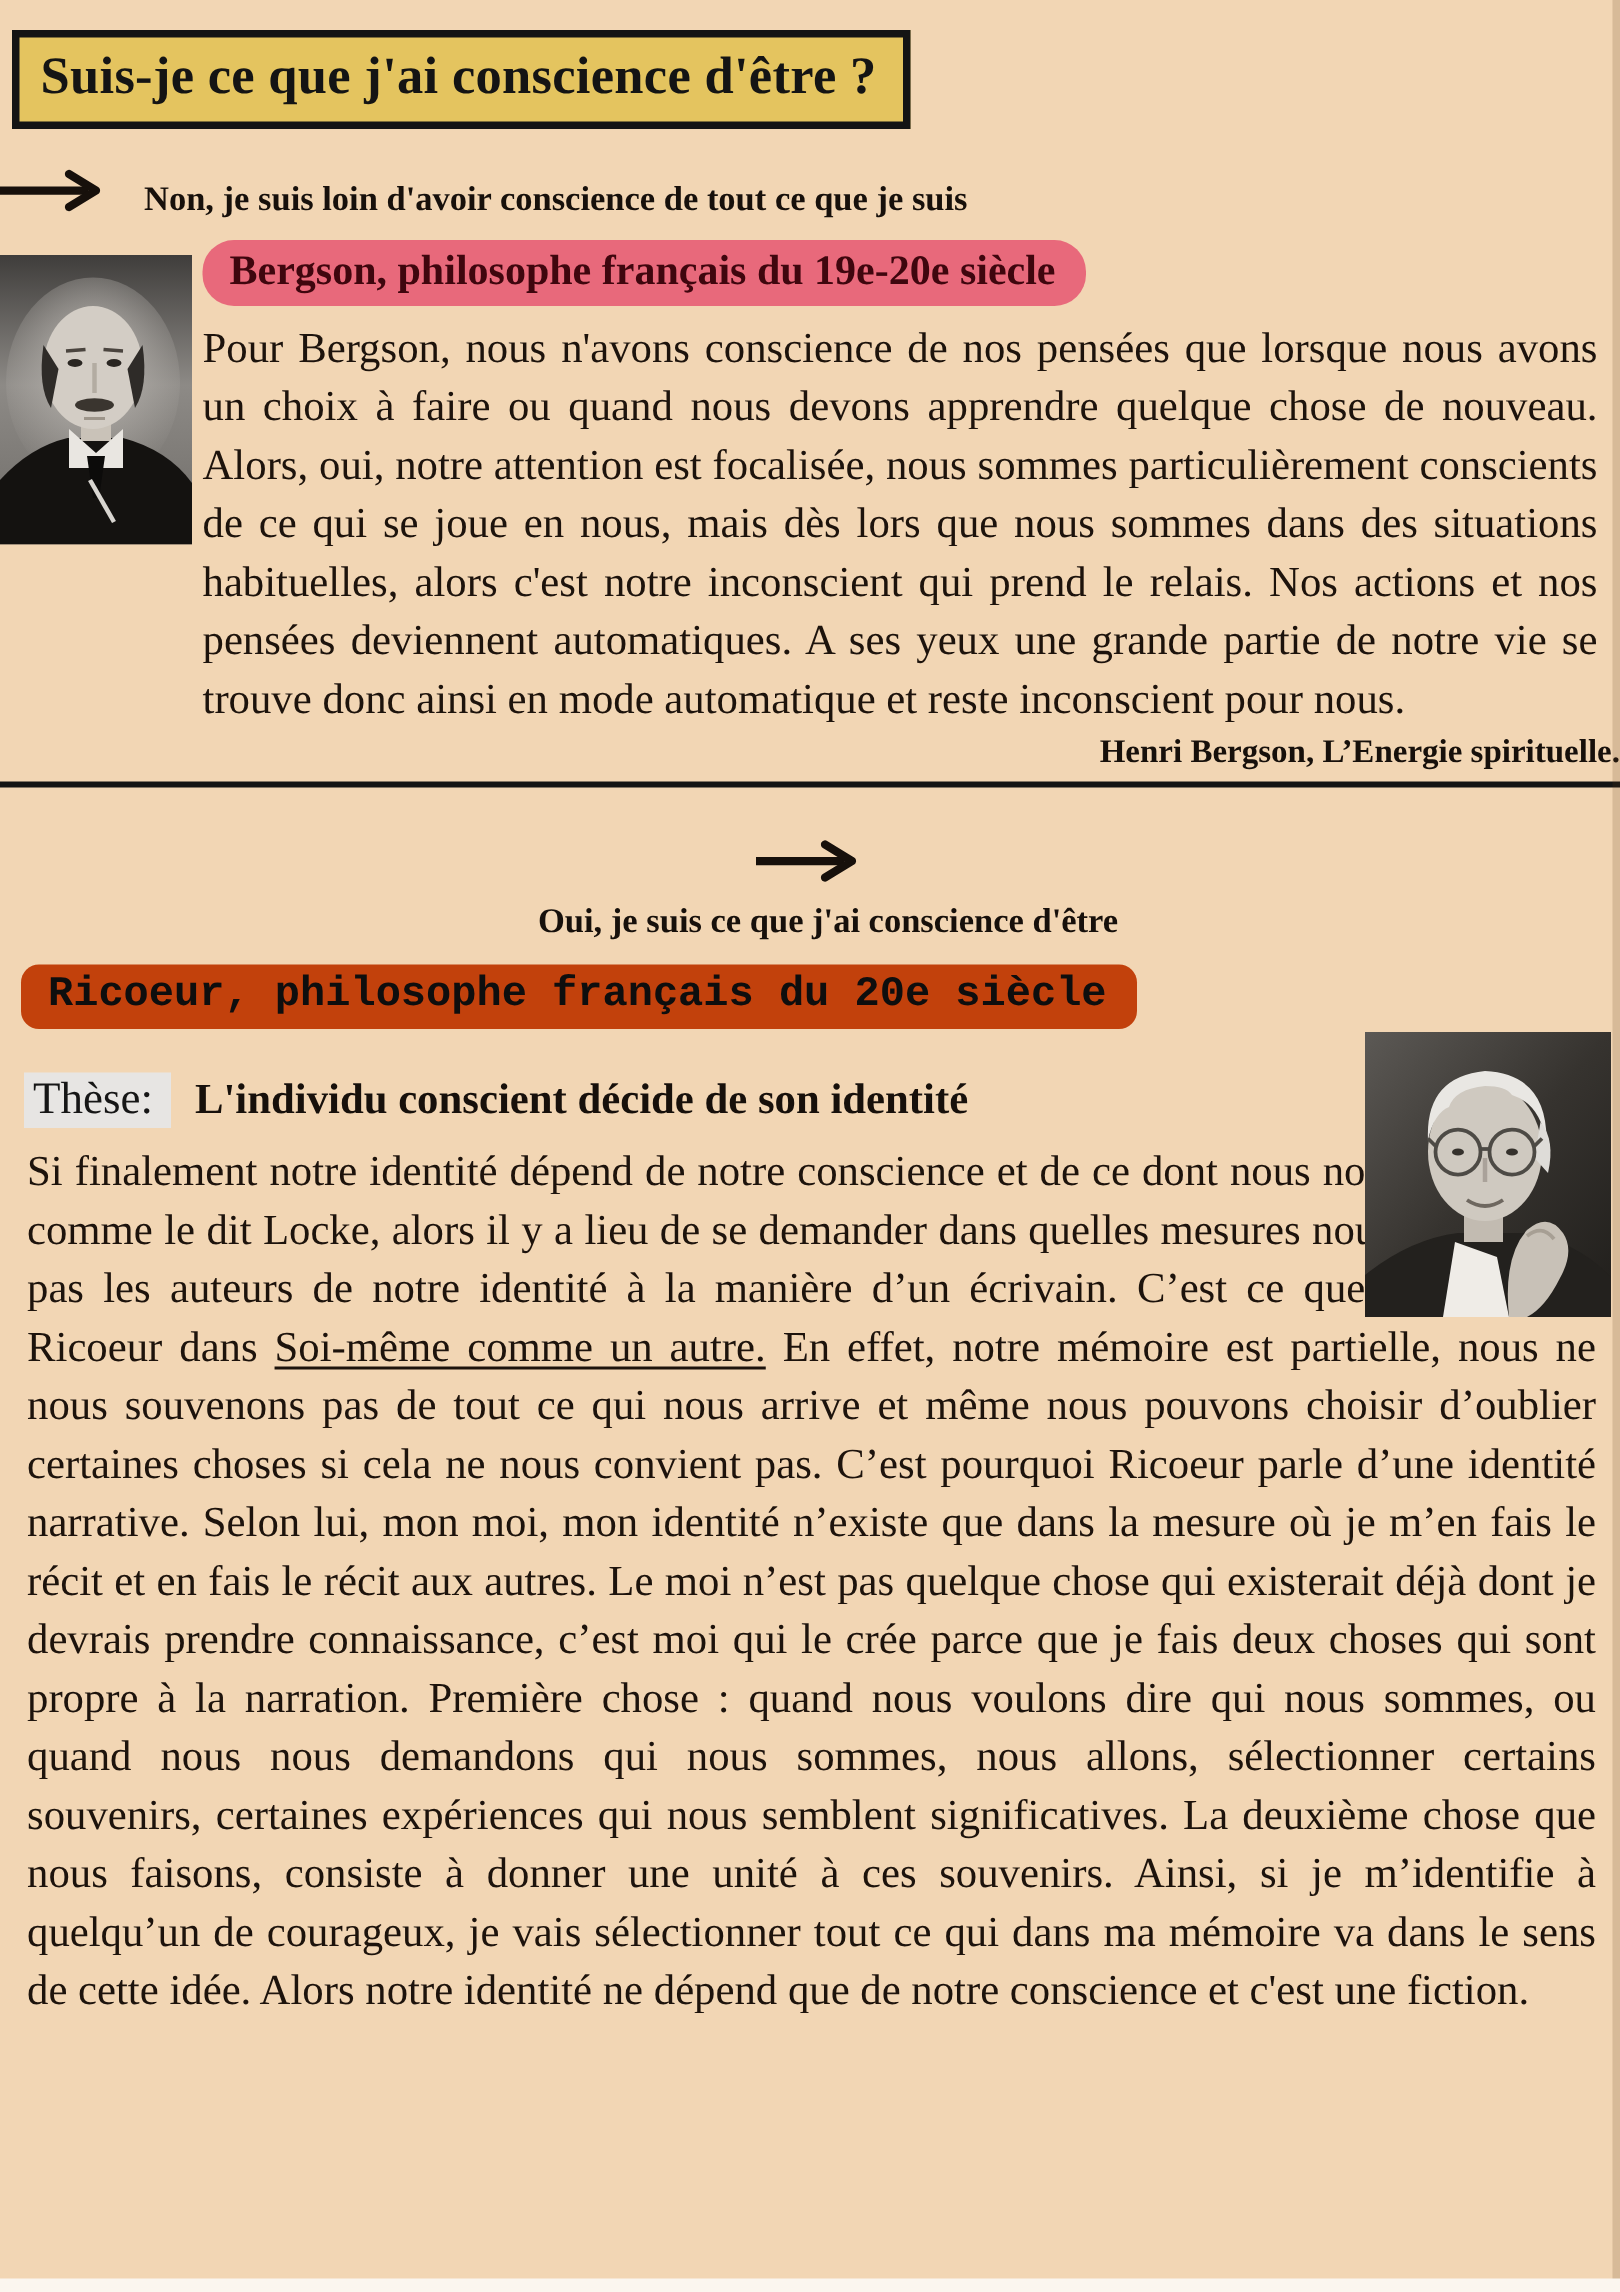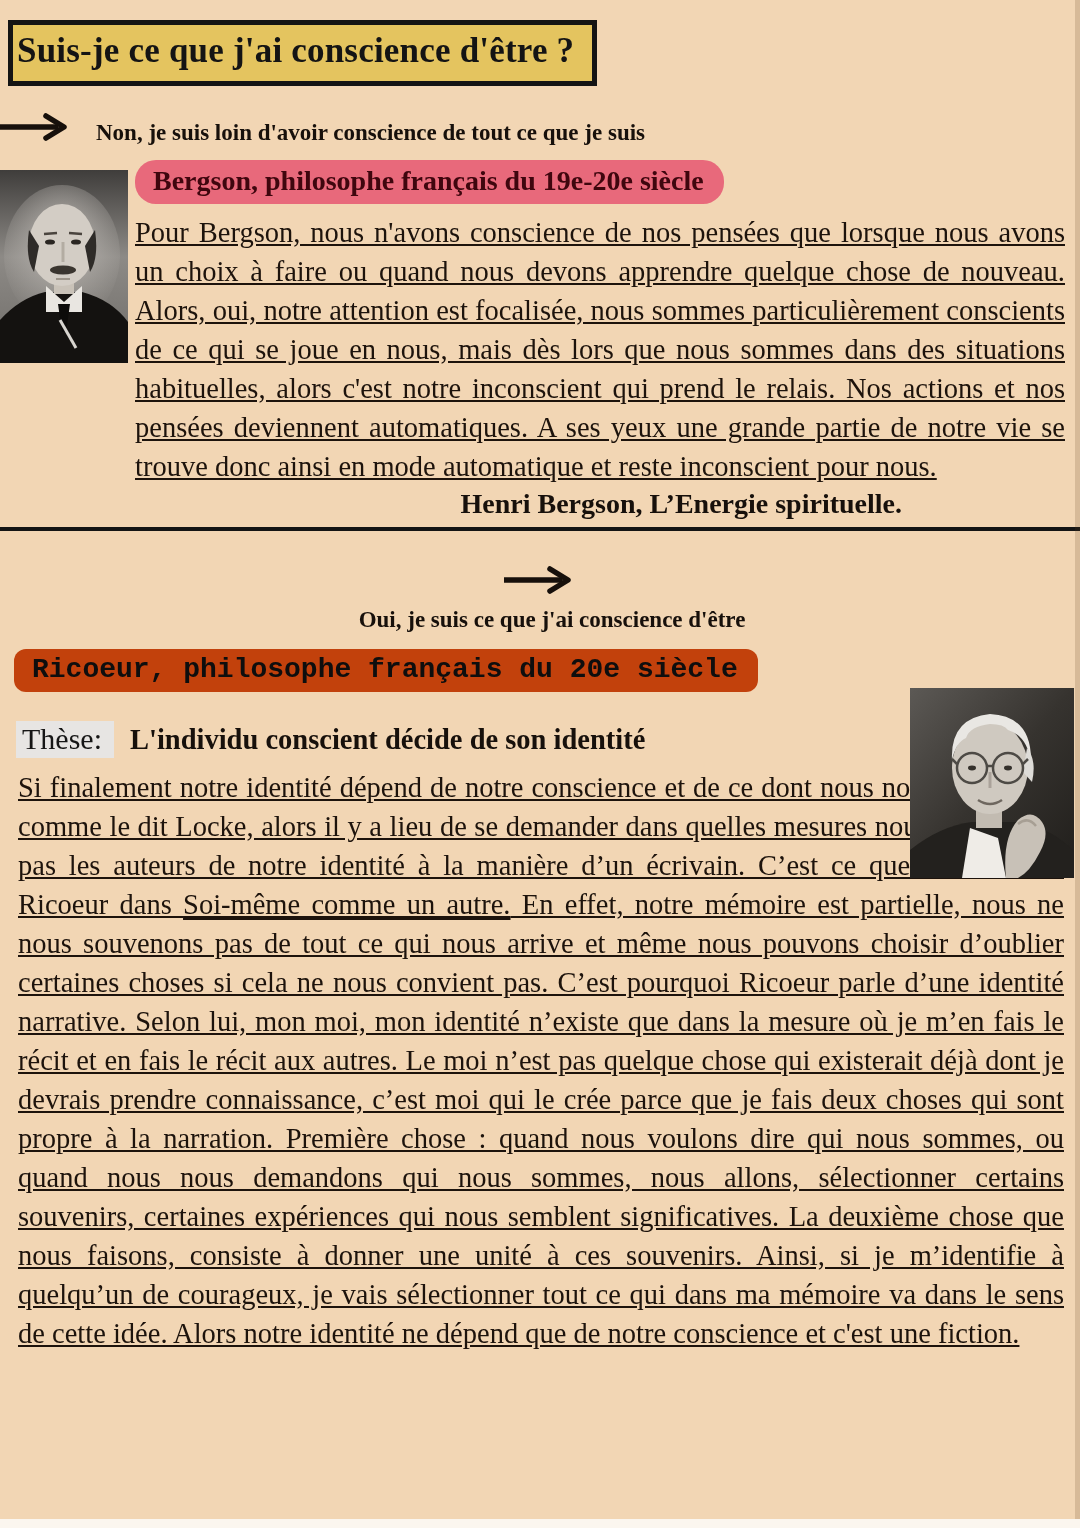--- a/index.html
+++ b/index.html
@@ -19,21 +19,21 @@
   }
   .bottom-strip{
     position:absolute; left:0; right:0; bottom:0; height:9px;
     background:#fbf6ef; z-index:6;
   }
   .title-box{
     display:inline-block;
     margin:20px 0 0 8px;
     background:#e4c45f;
     border:5px solid #141414;
-    padding:6px 18px 10px 4px;
+    padding:6px 18px 10px 14px;
     font-size:35px; font-weight:bold; color:#141414;
     letter-spacing:0.2px;
   }
   .heading-row{
     display:flex; align-items:center;
     margin-top:22px;
   }
   .heading-row .arrow{ flex:0 0 auto; margin-left:0; }
   .heading-row .heading-text{
     margin-left:24px;
@@ -57,32 +57,31 @@
   .these-row.oui{ margin-left:16px; margin-top:30px; }
   .these-label{
     background:#e7e5e3; color:#161616;
     font-size:30px; padding:1px 12px 3px 6px;
   }
   .these-text{ font-weight:bold; font-size:28.5px; margin-left:16px; color:#17100b; }
   .para{
     text-align:justify;
     font-size:28.5px; line-height:39px;
     color:#1d130c;
-    text-decoration:underline;
   }
   .para-bergson{ margin-top:9px; width:930px; }
   .quote{
     margin:14px 0 0 35px;
     color:#b2187b; font-weight:bold;
     font-size:29px; line-height:44px;
   }
   .attribution{
     margin-top:2px;
-    text-align:right; padding-right:178px;
-    font-weight:bold; font-size:28px; color:#17100b;
+    text-align:right; 
+    font-weight:bold; font-size:22px; color:#17100b;
   }
   .divider{ margin-top:7px; height:4px; background:#141414; }
   .photo-ricoeur{
     position:absolute; right:6px; top:688px;
     width:164px; height:190px; display:block; z-index:2;
   }
   .para-ricoeur{ margin:12px 16px 0 18px; }
   .book-title{ text-decoration:underline; text-decoration-thickness:2px; text-underline-offset:4px; }
 </style>
 </head>

